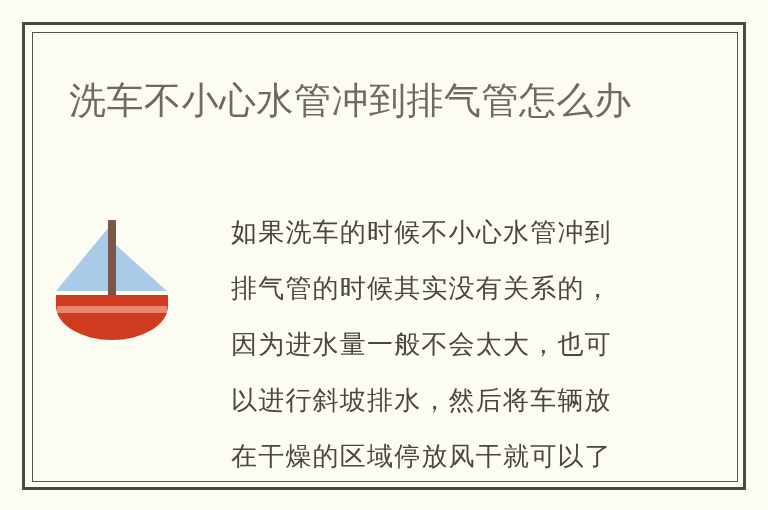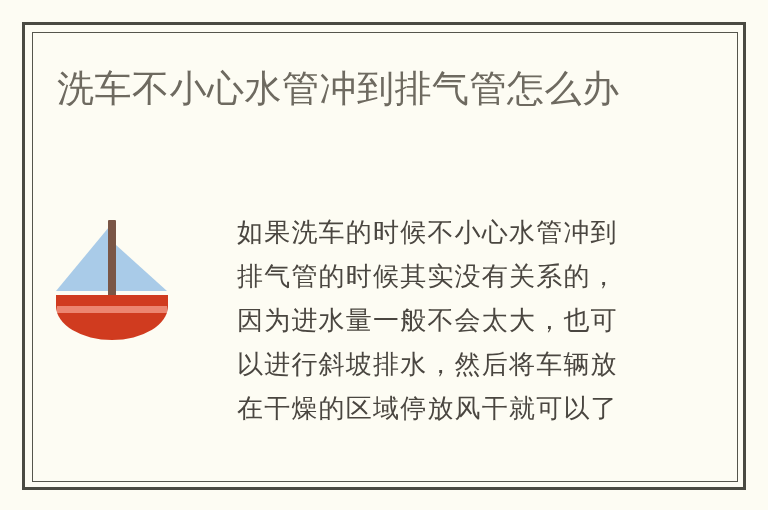--- a/index.html
+++ b/index.html
@@ -53,21 +53,21 @@
     width: 706px;
     height: 450px;
     box-sizing: border-box;
   }
 
   .article-title {
     position: absolute;
     left: 25px;
     top: 27px;
     width: 580px;
-    margin: 0;
+    margin: 12px;
     font-family: "DejaVu Sans", "Liberation Sans", sans-serif;
     font-size: 37px;
     font-weight: 400;
     line-height: 60px;
     letter-spacing: 0.5px;
     color: #6e6a60;
     white-space: normal;
   }
 
   .article-body-row {
@@ -89,26 +89,26 @@
   }
 
   .boat-icon {
     display: block;
     width: 124px;
     height: 128px;
   }
 
   .article-body {
     flex: 1 1 auto;
-    margin: 6px;
+    margin: 0;
     padding-left: 39px;
     box-sizing: border-box;
     font-family: "DejaVu Serif", "Liberation Serif", serif;
     font-size: 26px;
-    line-height: 44px;
+    line-height: 56px;
     letter-spacing: 1.2px;
     color: #4a4640;
     width: 425px;
     max-width: 425px;
     text-align: left;
     word-break: break-all;
   }
 </style>
 </head>
 <body>

